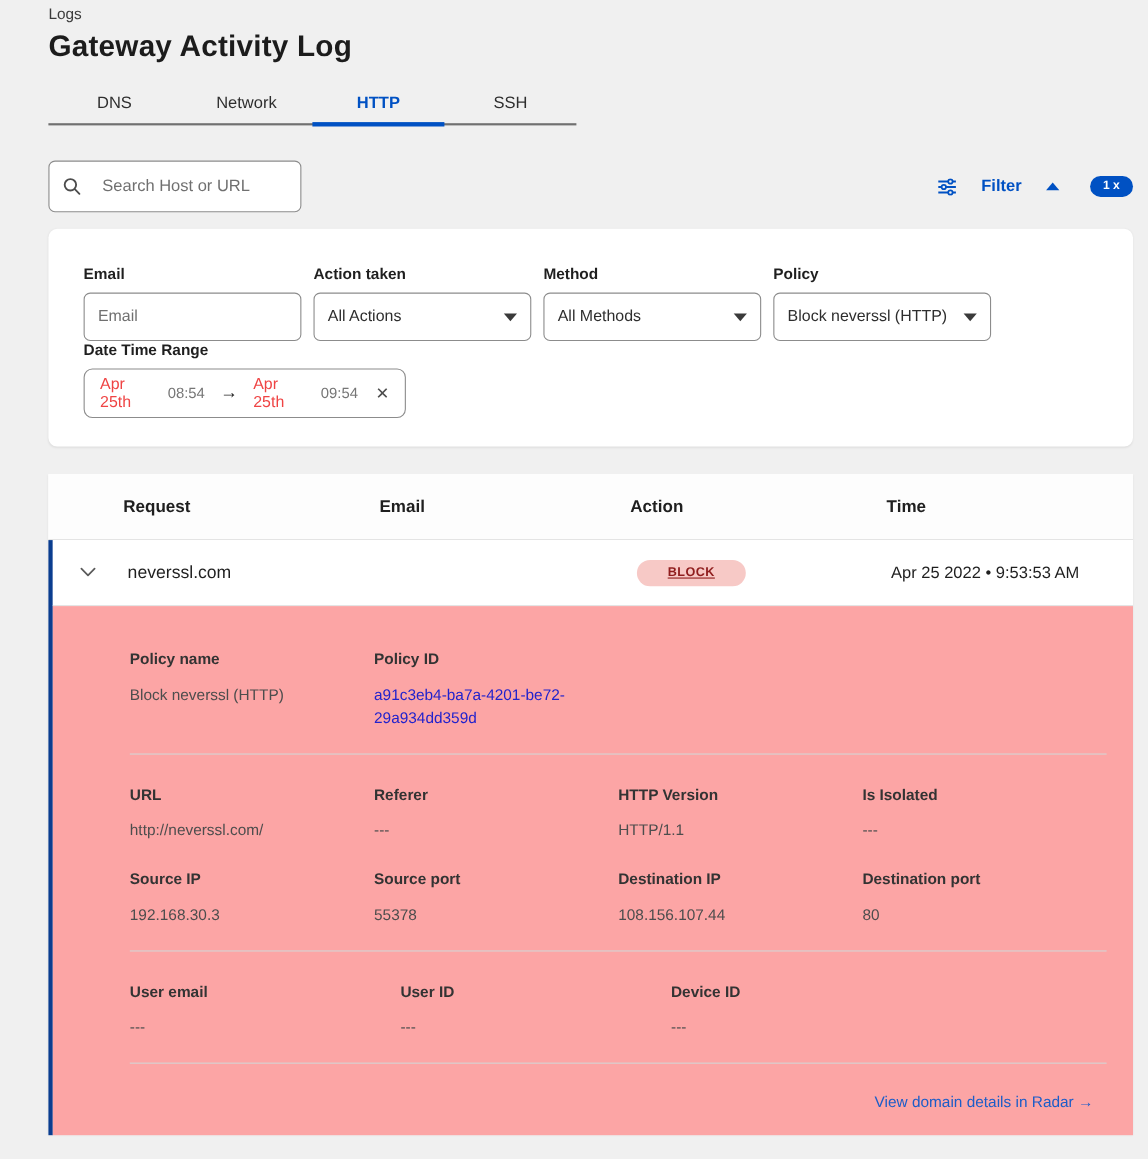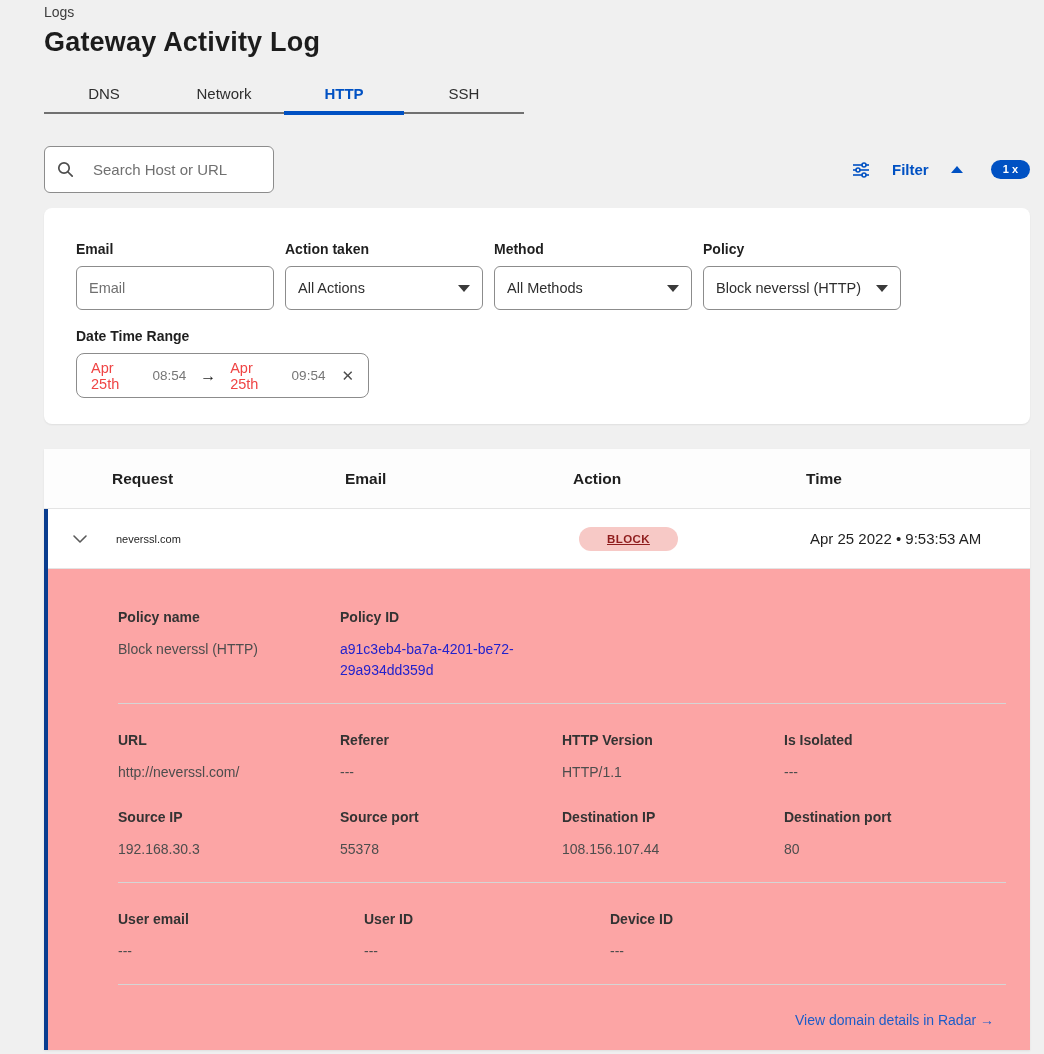--- a/index.html
+++ b/index.html
@@ -55,39 +55,39 @@
   .field.wide { width:293px; }
   .field-label { font-size:14px; font-weight:700; color:#1f1f1f; margin-bottom:9px; }
   .text-input, .select {
     width:100%; height:44px; border:1px solid #8c8c8c; border-radius:6px; background:#fff;
     display:flex; align-items:center; padding:0 12px; font-size:14.5px;
   }
   .text-input input { border:none; outline:none; width:100%; font-size:14.5px; color:#2e2e2e; font-family:inherit; }
   .text-input input::placeholder { color:#707070; }
   .select { justify-content:space-between; cursor:pointer; color:#2e2e2e; }
   .caret-down { width:0; height:0; border-left:6px solid transparent; border-right:6px solid transparent; border-top:7px solid #3a3a3a; }
-  .date-section { margin-top:18px; }
+  .date-section { }
   .date-field {
     height:45px; border:1px solid #8c8c8c; border-radius:8px; background:#fff;
     display:flex; align-items:center; padding:0 14px; gap:10px; font-size:14.5px;
   }
   .date-text { color:#ef4444; }
   .time-text { color:#767676; font-size:13.5px; }
   .range-arrow { color:#1f1f1f; font-size:16px; margin:0 4px; }
   .close-x { color:#4d4d4d; font-size:15px; margin-left:6px; cursor:pointer; }
 
   
   .table-card { margin-top:25px; width:986px; background:#fff; box-shadow:0 1px 2px rgba(0,0,0,0.07); }
   .t-grid { display:grid; grid-template-columns:68px 233px 228px 233px 1fr; align-items:center; }
   .t-header { height:60px; border-bottom:1px solid #e4e4e4; background:#fdfdfd; }
   .t-header .th { font-size:15.5px; font-weight:700; color:#1f1f1f; }
   .expanded-wrap { border-left:4px solid #0a3d8f; }
   .t-row { height:60px; background:#fff; border-bottom:1px solid #e4e4e4; cursor:pointer; }
   .chevron { justify-self:center; margin-left:-4px; }
-  .req-text { font-size:11px; color:#1f1f1f; }
+  .req-text { font-size:16px; color:#1f1f1f; }
   .badge-block {
     display:inline-block; background:#f7c9c6; color:#8f1d1d; font-size:11.5px; font-weight:700;
     letter-spacing:0.4px; border-radius:13px; padding:6px 28px; margin-left:2px;text-decoration:underline;
   }
   .time-text-cell { font-size:15px; color:#1f1f1f; }
 
   
   .details { background:#fca5a5; min-height:481px; padding:40px 24px 0 70px; }
   .d-label { font-size:14px; font-weight:700; color:#333; }
   .d-value { font-size:14px; color:#4d4d4d; margin-top:14px; line-height:21px; }

